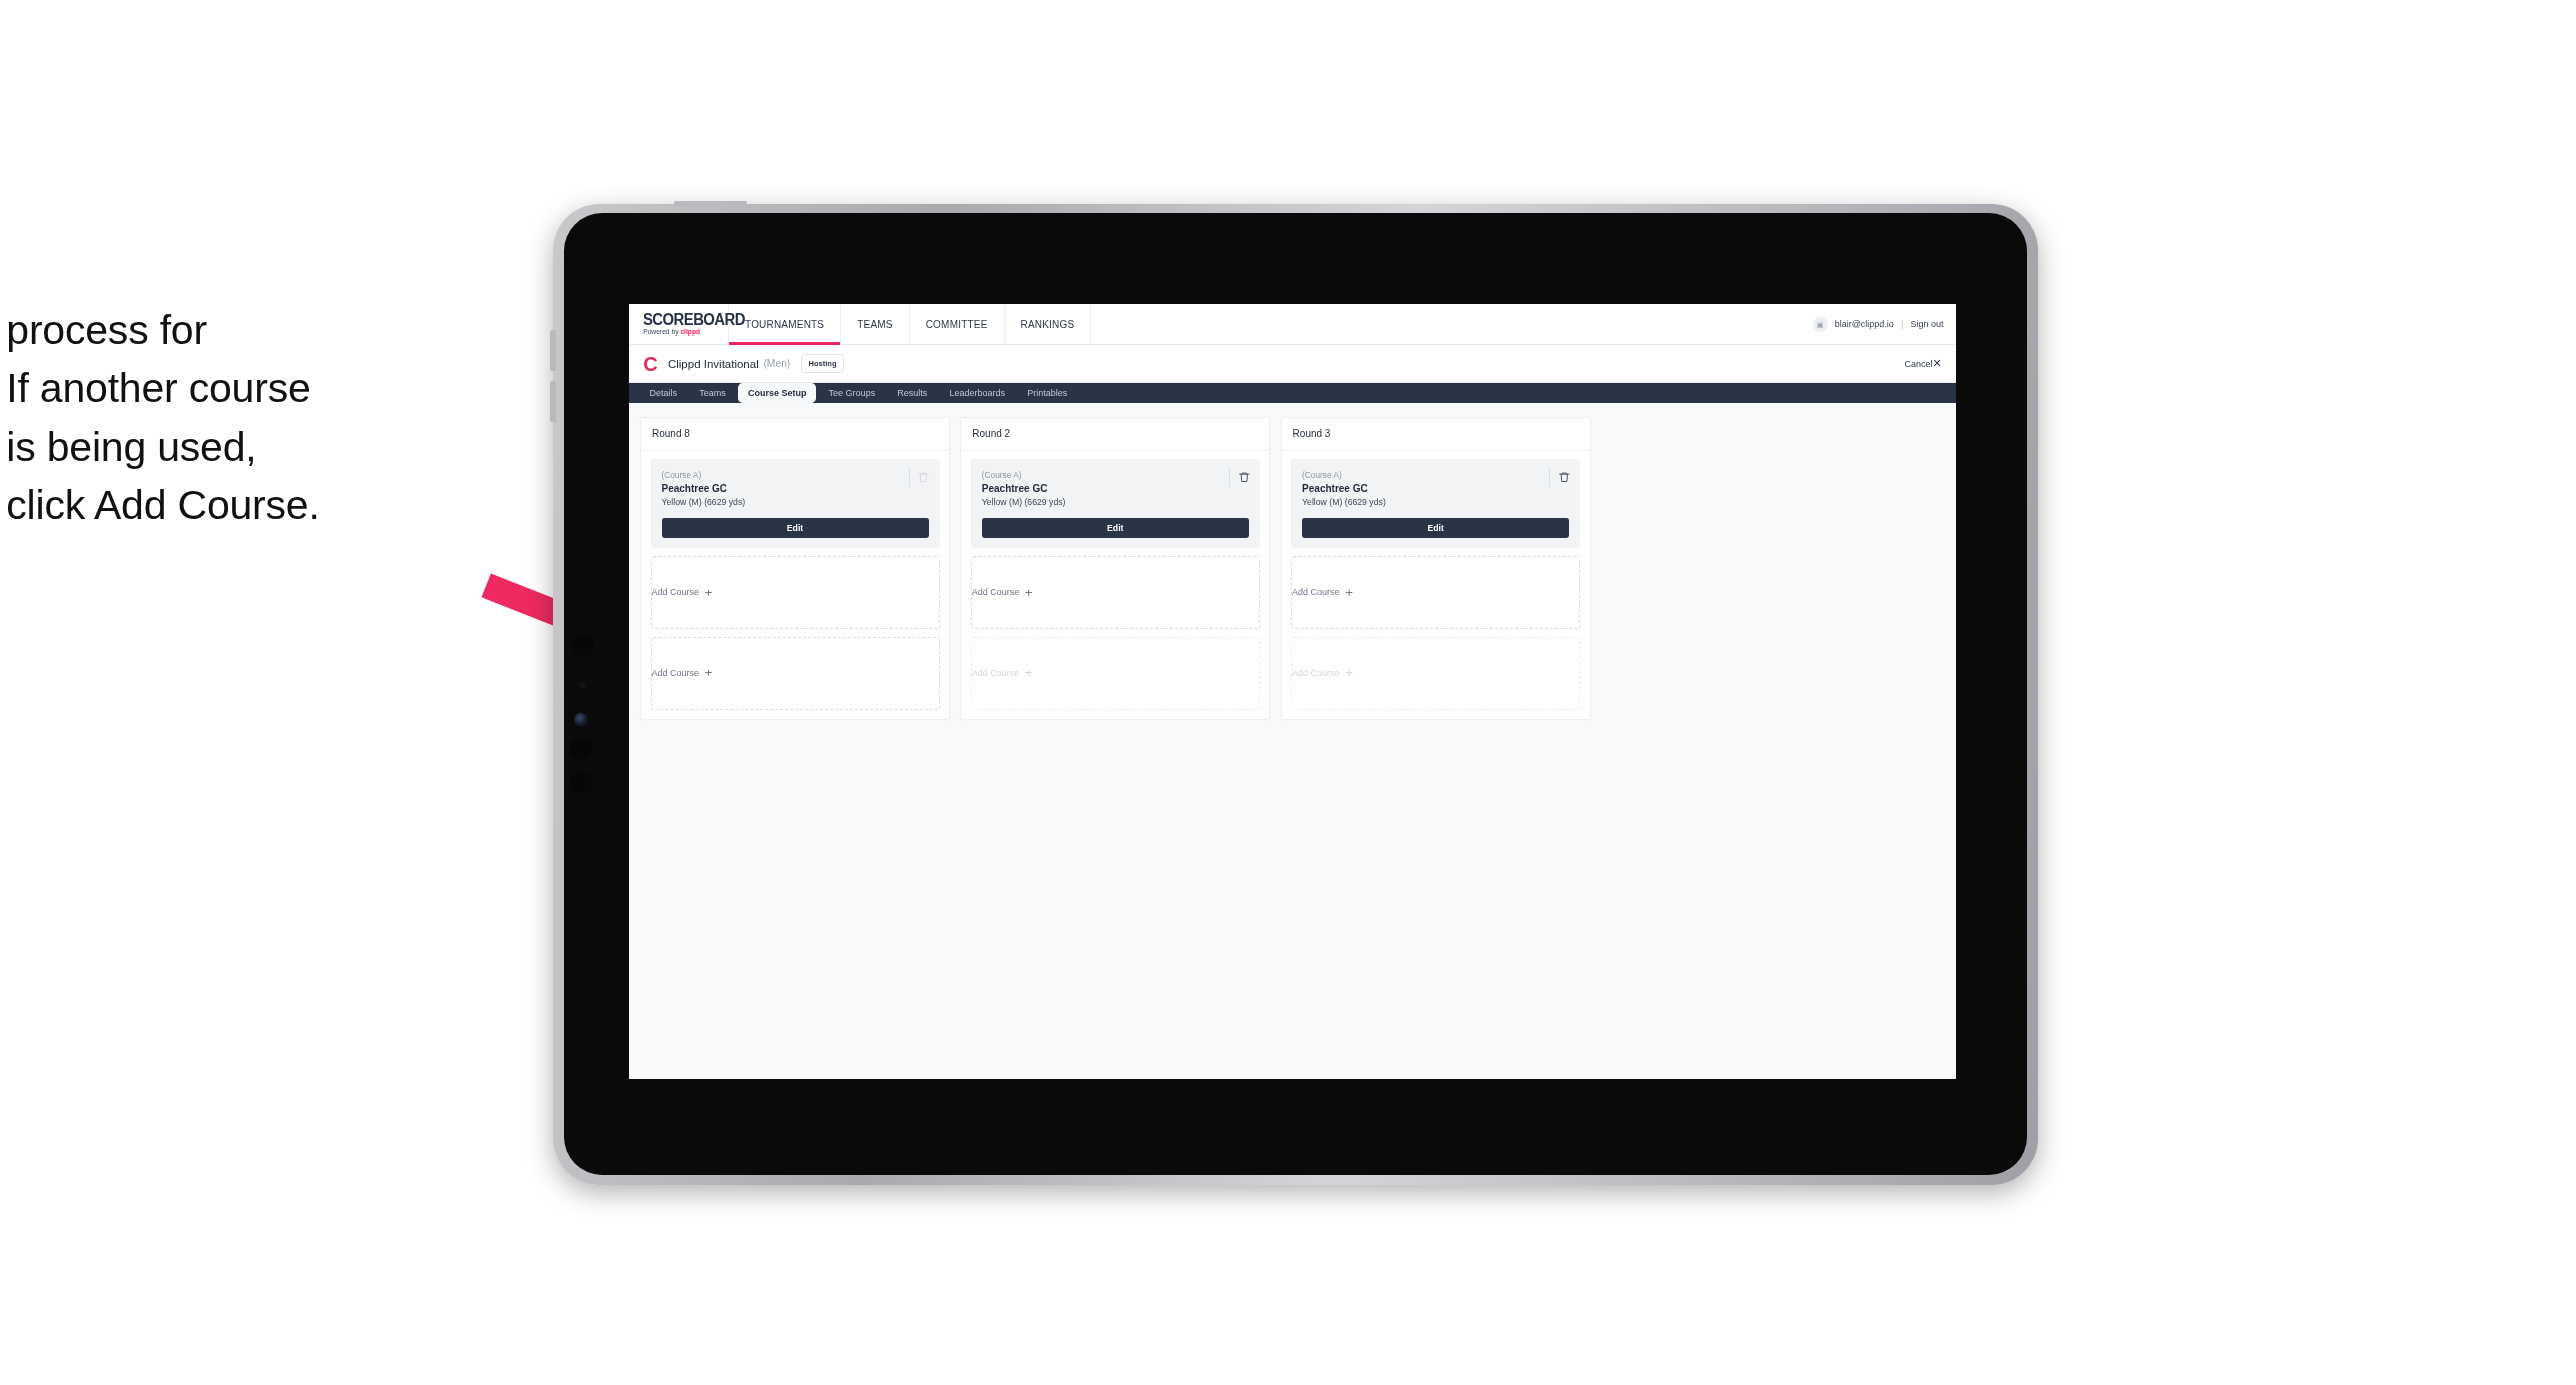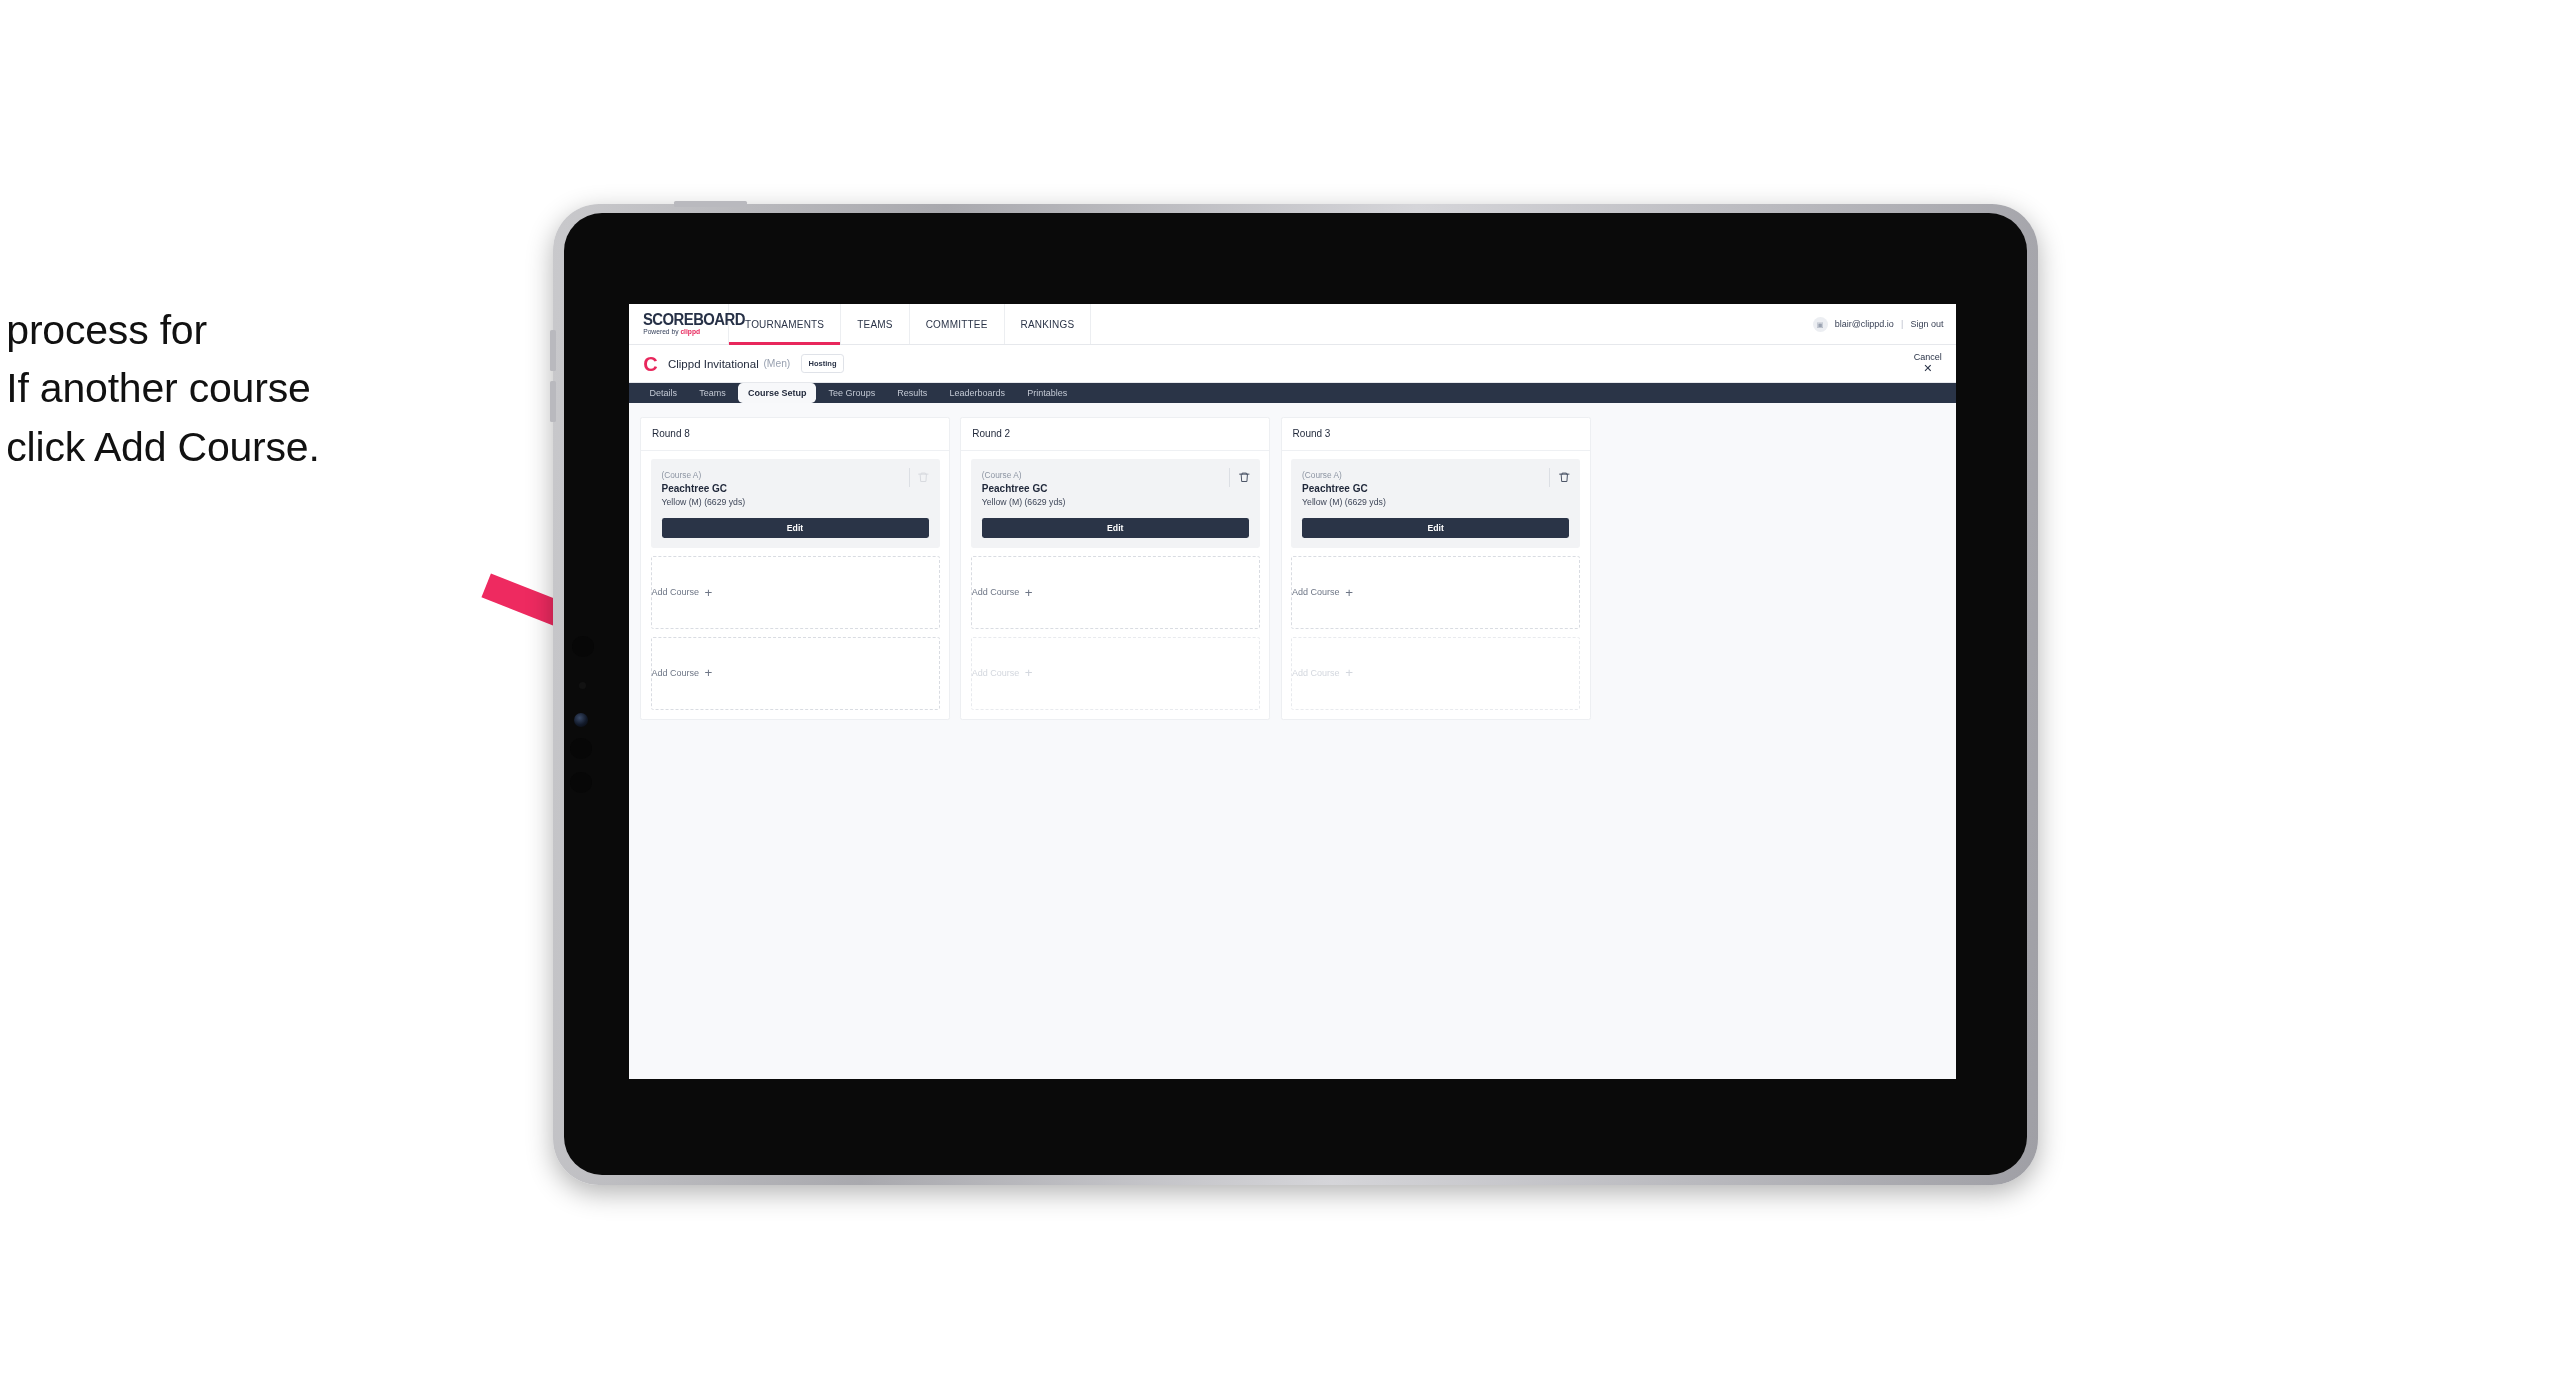--- a/index.html
+++ b/index.html
@@ -121,21 +121,21 @@
   }
   .t-title { font-size: 11.5px; color: #1f2739; }
   .t-gender { font-size: 10.3px; color: #99a1b0; margin-left: 4.7px; }
   .hosting {
     margin-left: 11px; font-size: 7.5px; font-weight: 700; color: #2b3448;
     border: 0.8px solid #dfe2e8; border-radius: 3.2px; padding: 4px 6.3px;
     background:#fff;
   }
   .cancel {
     margin-left: auto; font-size: 9px; color: #2b3448;
-    display: flex; align-items: center; gap: 0; cursor: pointer; flex-direction: column;
+    display: flex; align-items: center; gap: 0; cursor: pointer;
   }
   .cancel .x { font-size: 11px; }
 
   
   .tabbar {
     height: 20px; background: #2a3447;
     display: flex; align-items: center; padding: 0 11px; gap: 3.2px;
   }
   .tab {
     font-size: 9px; color: #c3c9d4; padding: 4.7px 9.5px;
@@ -188,20 +188,21 @@
   .addcard.faded { border-color: #e8eaee; }
 </style>
 </head>
 <body>
 
 <div id="stage">
 
   <div class="annotation">
     <span class="ln">process for</span>
     <span class="ln">If another course</span>
+    <span class="ln">is being used,</span>
     <span class="ln"><span>click </span><b>Add Course.</b></span>
   </div>
 
   <svg class="arrow-svg" viewBox="0 0 460 210">
     <g fill="#ee2a60">
       <path d="M62,36 L332,142 L318,172 L50,66 Z"></path>
       <path d="M392,186 L330,112 L304,190 Z"></path>
     </g>
   </svg>
 

